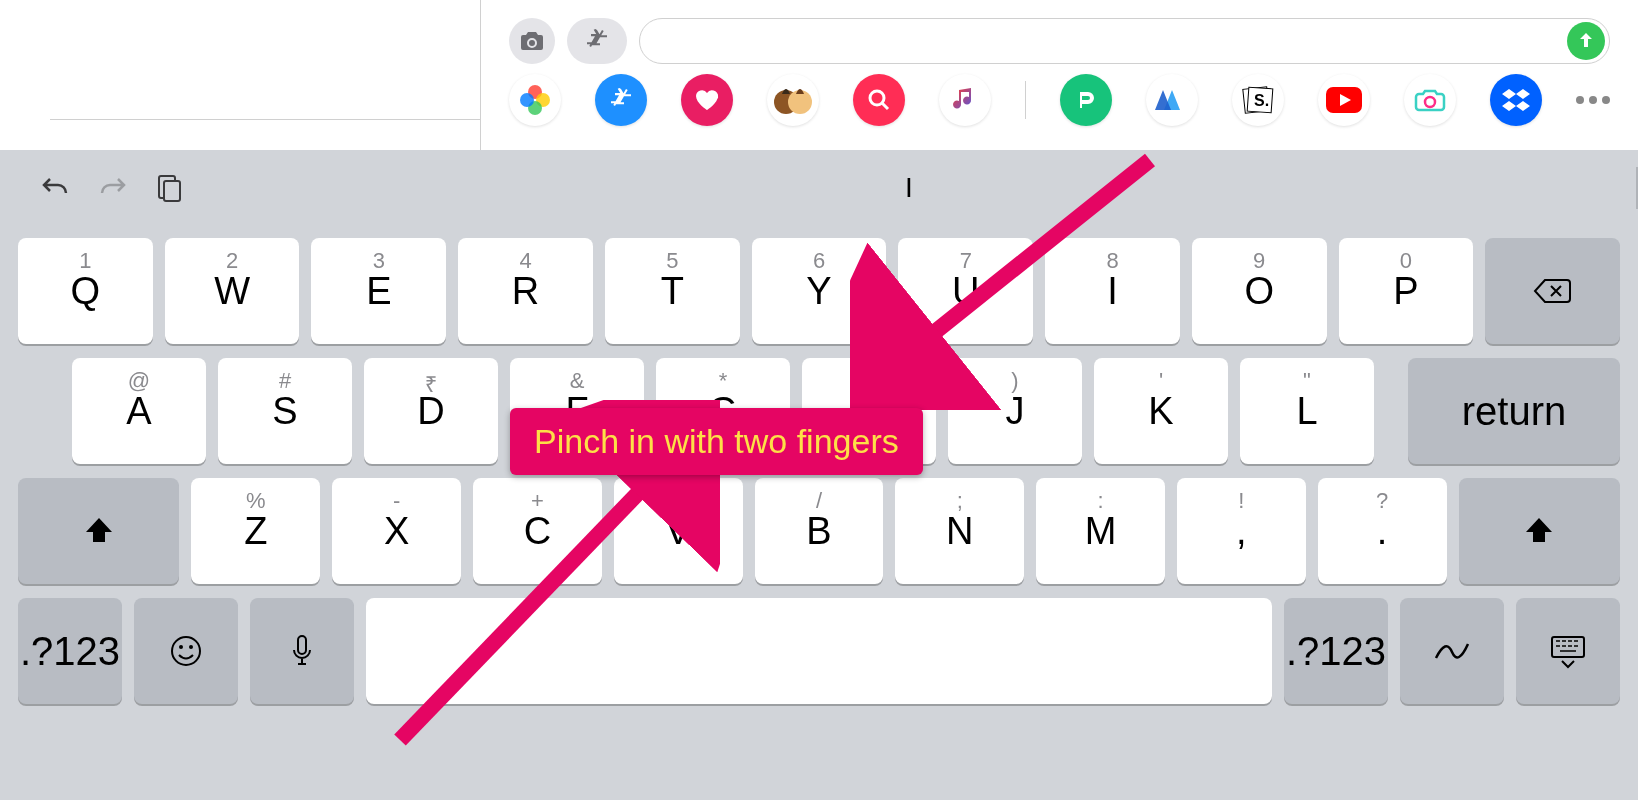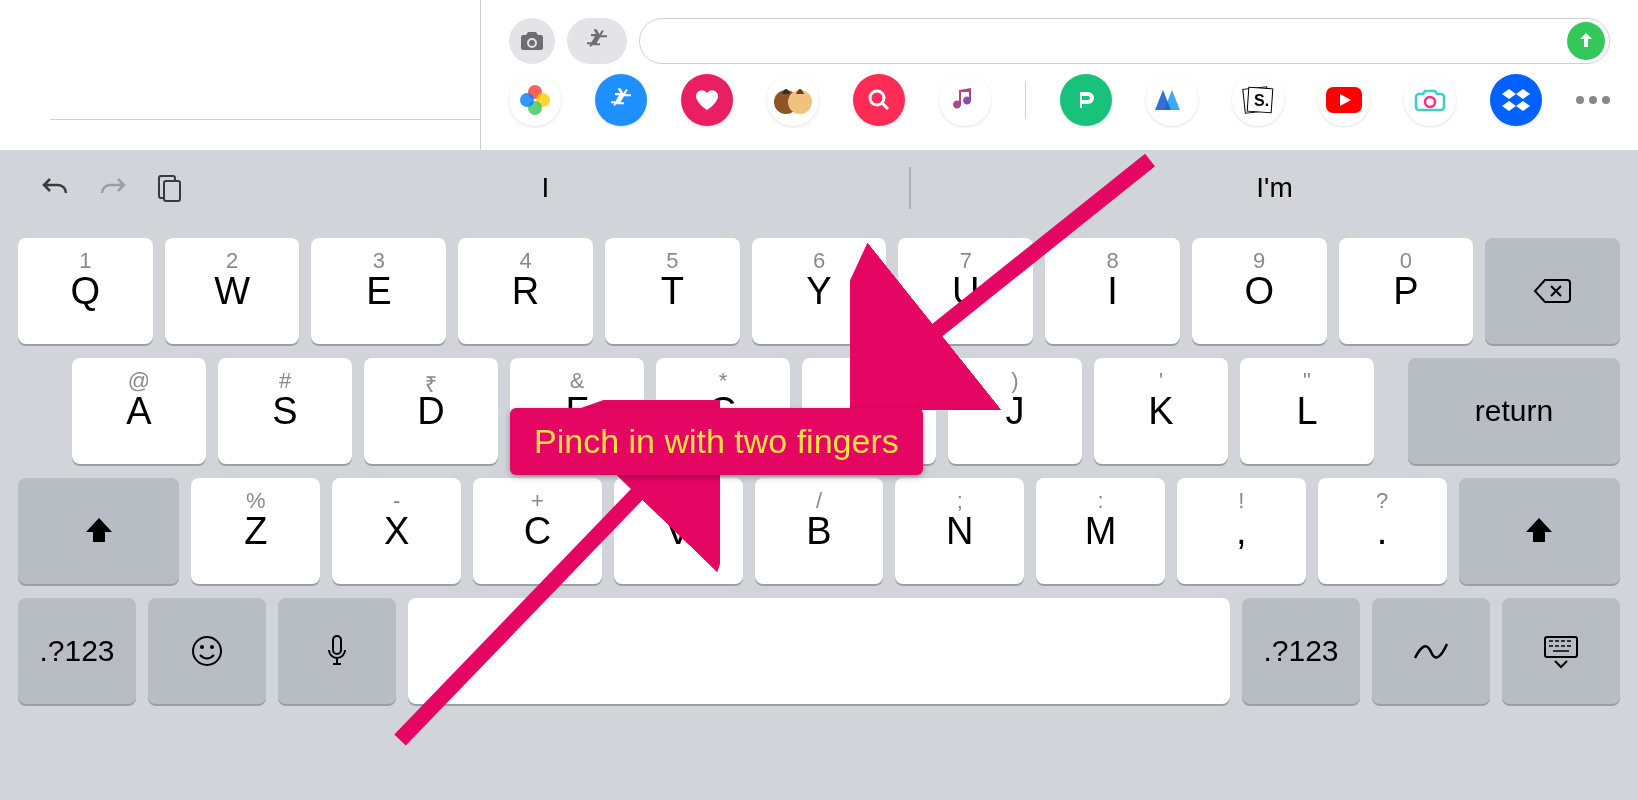--- a/index.html
+++ b/index.html
@@ -161,34 +161,34 @@
   font-size: 22px;
   color: #8a8a8e;
 }
 .key .main {
   font-size: 38px;
   color: #000;
 }
 .key-fn {
   background: #b8bcc3;
 }
-.key-fn .main { font-size: 30px; }
+.key-fn .main { font-size: 40px; }
 .key-fn.backspace, .key-fn.return { width: 188px; }
 .key-fn.shift, .key-fn.bottom-fn { display:flex; align-items:center; justify-content:center; }
 
 .r1 .key { flex: 1; }
 .r2 { padding-left: 54px; }
 .r2 .key { width: 134px; }
 .r2 .key-fn.return { flex: 1; margin-left: 22px; }
 .r3 .key { width: 134px; }
 .r3 .key-fn.shift { width: 168px; }
 .r3 .key-fn.shift.right { margin-left: auto; }
 
 .r4 { height: 106px; }
-.r4 .key-fn { width: 118px; height:106px; }
+.r4 .key-fn { width: 104px; height:106px; }
 .r4 .space { flex: 1; background:#fff; height:106px; border-radius:8px; box-shadow:0 2px 0 rgba(0,0,0,.25); }
 .r4 .key-123 { font-size: 28px; }
 
 .annotation {
   position: absolute;
   left: 510px;
   top: 408px;
   background: #e50563;
   color: #fde047;
   font-size: 34px;
@@ -338,21 +338,20 @@
           <svg width="26" height="30" viewBox="0 0 26 30">
             <rect x="3" y="3" width="16" height="22" rx="2" fill="none" stroke="#3a3a3c" stroke-width="2"></rect>
             <rect x="8" y="8" width="16" height="20" rx="2" fill="#d1d4d9" stroke="#3a3a3c" stroke-width="2"></rect>
           </svg>
         </div>
     </div>
     <div class="suggestions">
       <div class="suggest">I</div>
       <div class="suggest-sep"></div>
       <div class="suggest-sep"></div>
-      <div class="suggest">I'm</div>
     </div>
   </div>
 
   <div class="key-rows">
     <div class="krow r1" id="r1">
         <div class="key">
           <span class="sec">1</span>
           <span class="main">Q</span>
         </div>
         <div class="key">

